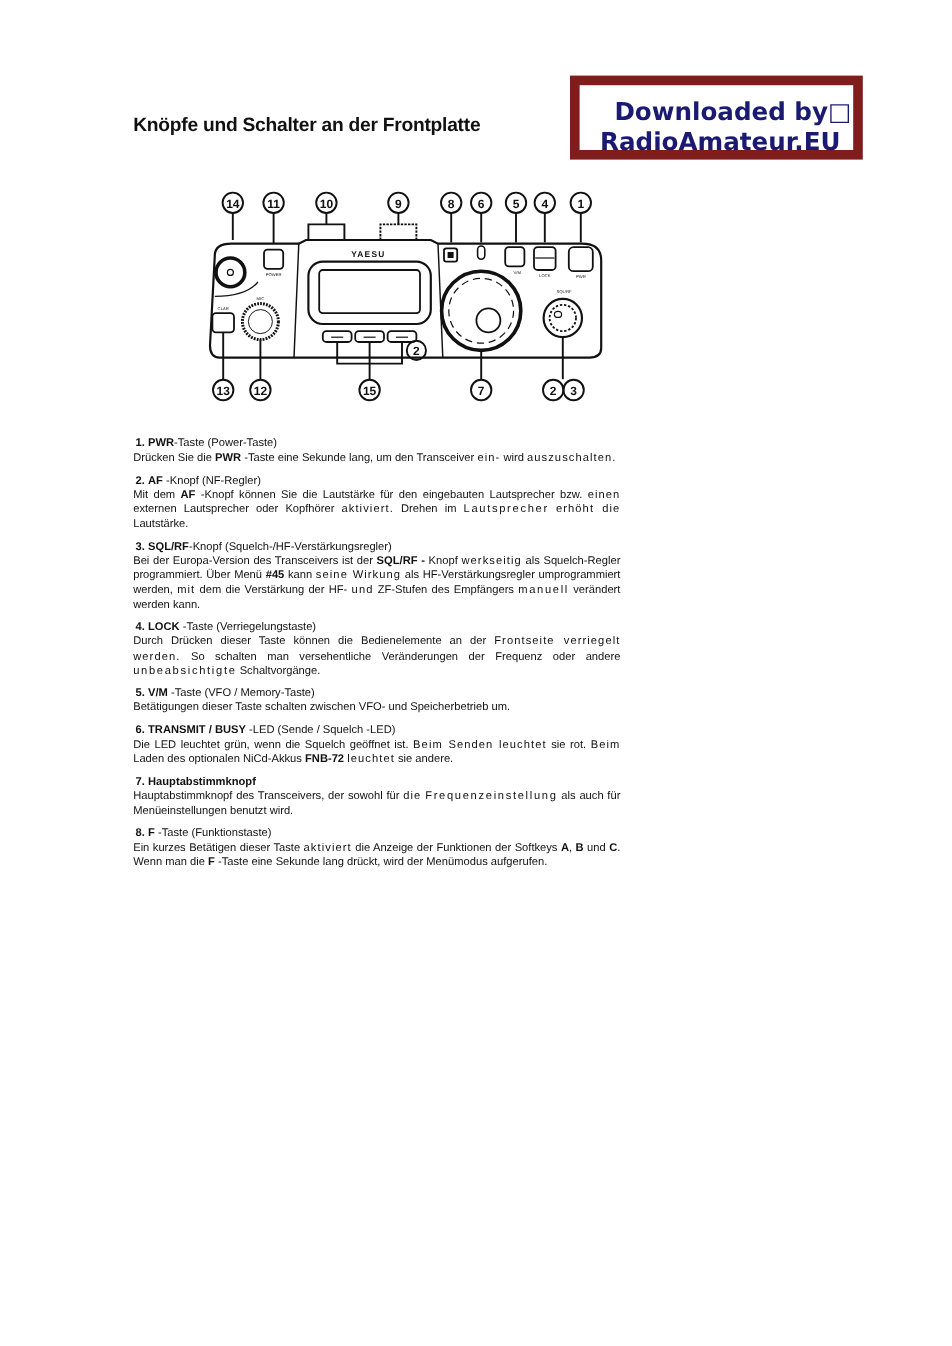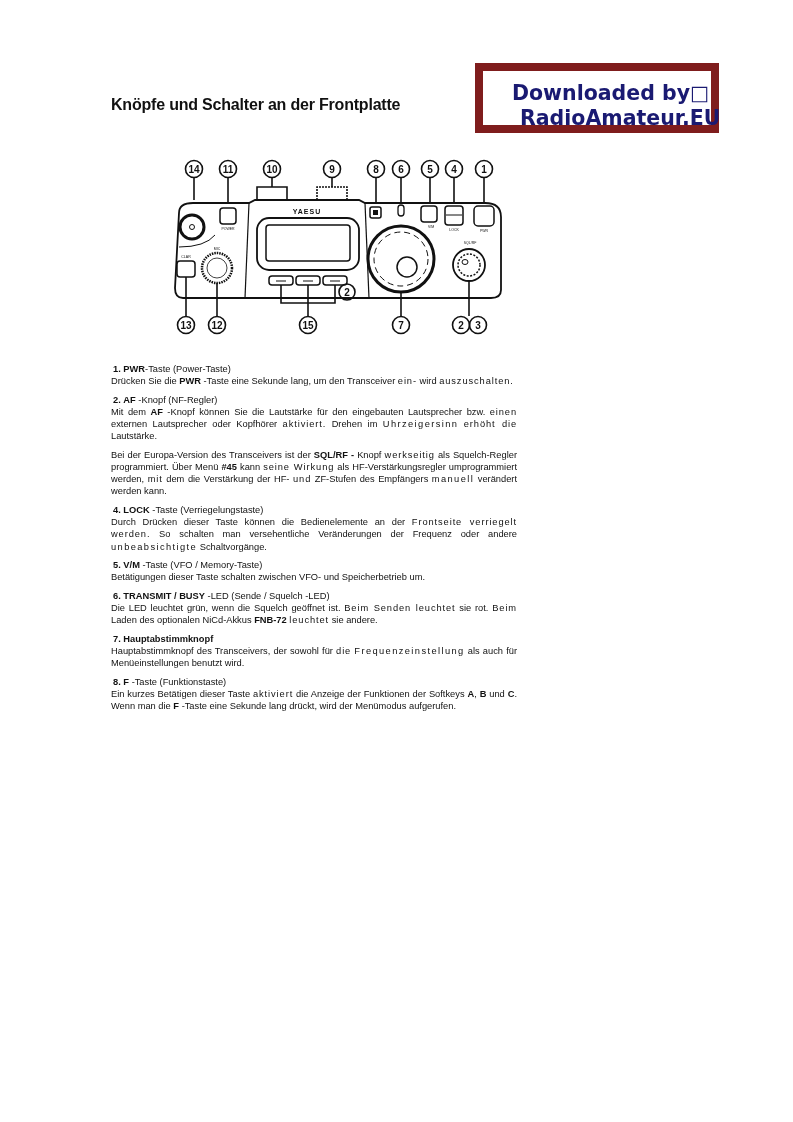--- a/index.html
+++ b/index.html
@@ -3,21 +3,21 @@
 <meta charset="utf-8">
 <style>
   html, body { margin: 0; padding: 0; background: #ffffff; }
   body { width: 793px; height: 1122px; position: relative; overflow: hidden;
          font-family: "Liberation Sans", sans-serif; color: #111; }
   .watermark { position: absolute; left: 475px; top: 63px; width: 244px; height: 70px;
                border: 8px solid #7f1d1d; box-sizing: border-box; background: #fff;
                font-family: "DejaVu Sans", sans-serif; font-weight: bold; color: #1a1a72;
                font-size: 20.5px; line-height: 24px; }
   .watermark .l1 { position: absolute; left: 29px; top: 10px; white-space: nowrap; }
-  .watermark .l2 { position: absolute; left: 17px; top: 35px; white-space: nowrap; margin-left: 20px; }
+  .watermark .l2 { position: absolute; left: 17px; top: 35px; white-space: nowrap; }
   .title { position: absolute; left: 111px; top: 96px; font-size: 16px; font-weight: bold;
            letter-spacing: -0.2px; white-space: nowrap; }
   .diagram { position: absolute; left: 165px; top: 155px; width: 345px; height: 185px; }
   .content { position: absolute; left: 111px; top: 363px; width: 406px; font-size: 9.3px;
              line-height: 12.2px; }
   .item { margin-bottom: 6.3px; }
   .item .head { white-space: nowrap; padding-left: 2px; }
   .item .head b { font-weight: bold; }
   .item p { margin: 0; text-align: justify; }
   .item p b { font-weight: bold; }
@@ -143,23 +143,24 @@
   </svg>
 </div>
 
 <div class="content" id="content">
     <div class="item">
       <div class="head"><b>1.</b> <b>PWR</b><span>-Taste (Power-Taste)</span></div>
       <p><span>Drücken Sie die </span><b>PWR</b><span> -Taste eine Sekunde lang, um den Transceiver </span><span class="sp">ein-</span><span> wird </span><span class="sp">auszuschalten.</span></p>
     </div>
     <div class="item">
       <div class="head"><b>2.</b> <b>AF</b><span> -Knopf (NF-Regler)</span></div>
-      <p><span>Mit dem </span><b>AF</b><span> -Knopf können Sie die Lautstärke für den eingebauten Lautsprecher bzw. </span><span class="sp">einen</span><span> externen Lautsprecher oder Kopfhörer </span><span class="sp">aktiviert.</span><span> Drehen im </span><span class="sp2">Uhrzeigersinn</span><span> </span><span class="sp">erhöht die</span><span> Lautstärke.</span></p>
+      <p><span>Mit dem </span><b>AF</b><span> -Knopf können Sie die Lautstärke für den eingebauten Lautsprecher bzw. </span><span class="sp">einen</span><span> externen Lautsprecher oder Kopfhörer </span><span class="sp">aktiviert.</span><span> Drehen im </span><span class="sp2">Lautsprecher</span><span> </span><span class="sp">erhöht die</span><span> Lautstärke.</span></p>
     </div>
     <div class="item">
+      <div class="head"><b>3.</b> <b>SQL/RF</b><span>-Knopf (Squelch-/HF-Verstärkungsregler)</span></div>
       <p><span>Bei der Europa-Version des Transceivers ist der </span><b>SQL/RF -</b><span> Knopf </span><span class="sp">werkseitig</span><span> als Squelch-Regler programmiert. Über Menü </span><b>#45</b><span> kann </span><span class="sp">seine Wirkung</span><span> als HF-Verstärkungsregler umprogrammiert werden, </span><span class="sp">mit</span><span> dem die Verstärkung der HF- </span><span class="sp">und</span><span> ZF-Stufen des Empfängers </span><span class="sp2">manuell</span><span> verändert werden kann.</span></p>
     </div>
     <div class="item">
       <div class="head"><b>4.</b> <b>LOCK</b><span> -Taste (Verriegelungstaste)</span></div>
       <p><span>Durch Drücken dieser Taste können die Bedienelemente an der </span><span class="sp">Frontseite verriegelt werden.</span><span> So schalten man versehentliche Veränderungen der Frequenz oder andere </span><span class="sp2">unbeabsichtigte</span><span> Schaltvorgänge.</span></p>
     </div>
     <div class="item">
       <div class="head"><b>5.</b> <b>V/M</b><span> -Taste (VFO / Memory-Taste)</span></div>
       <p><span>Betätigungen dieser Taste schalten zwischen VFO- und Speicherbetrieb um.</span></p>
     </div>

